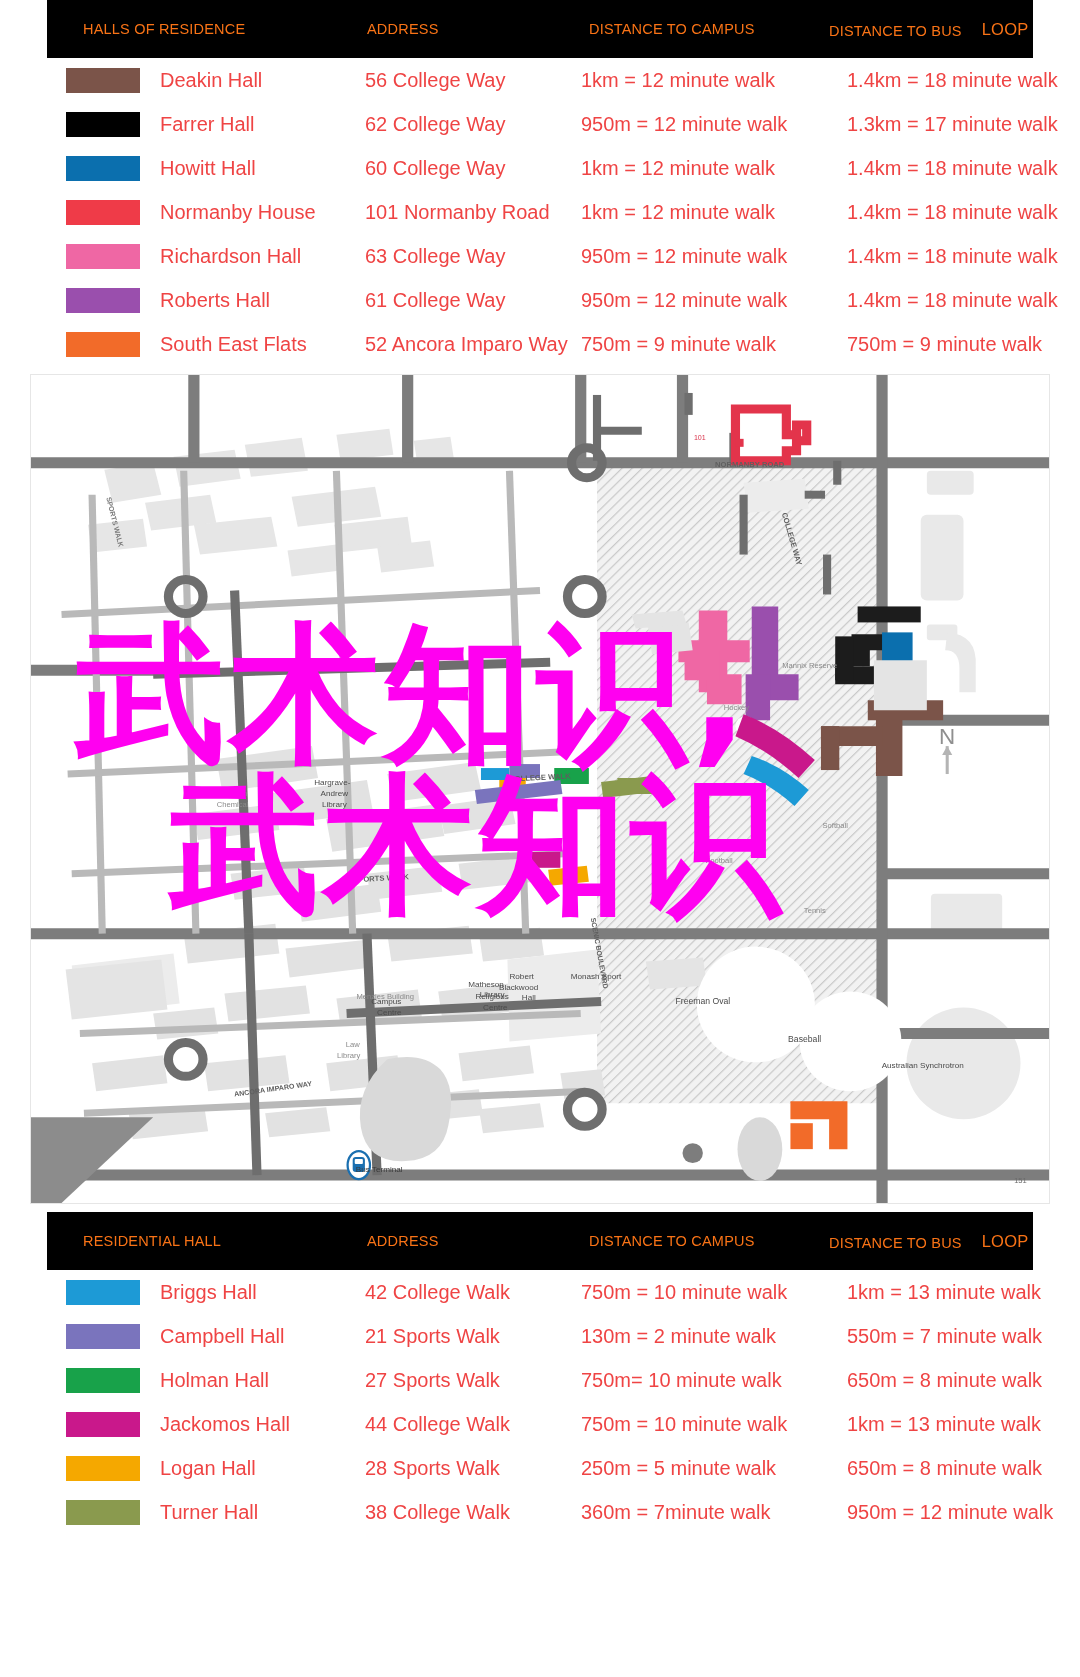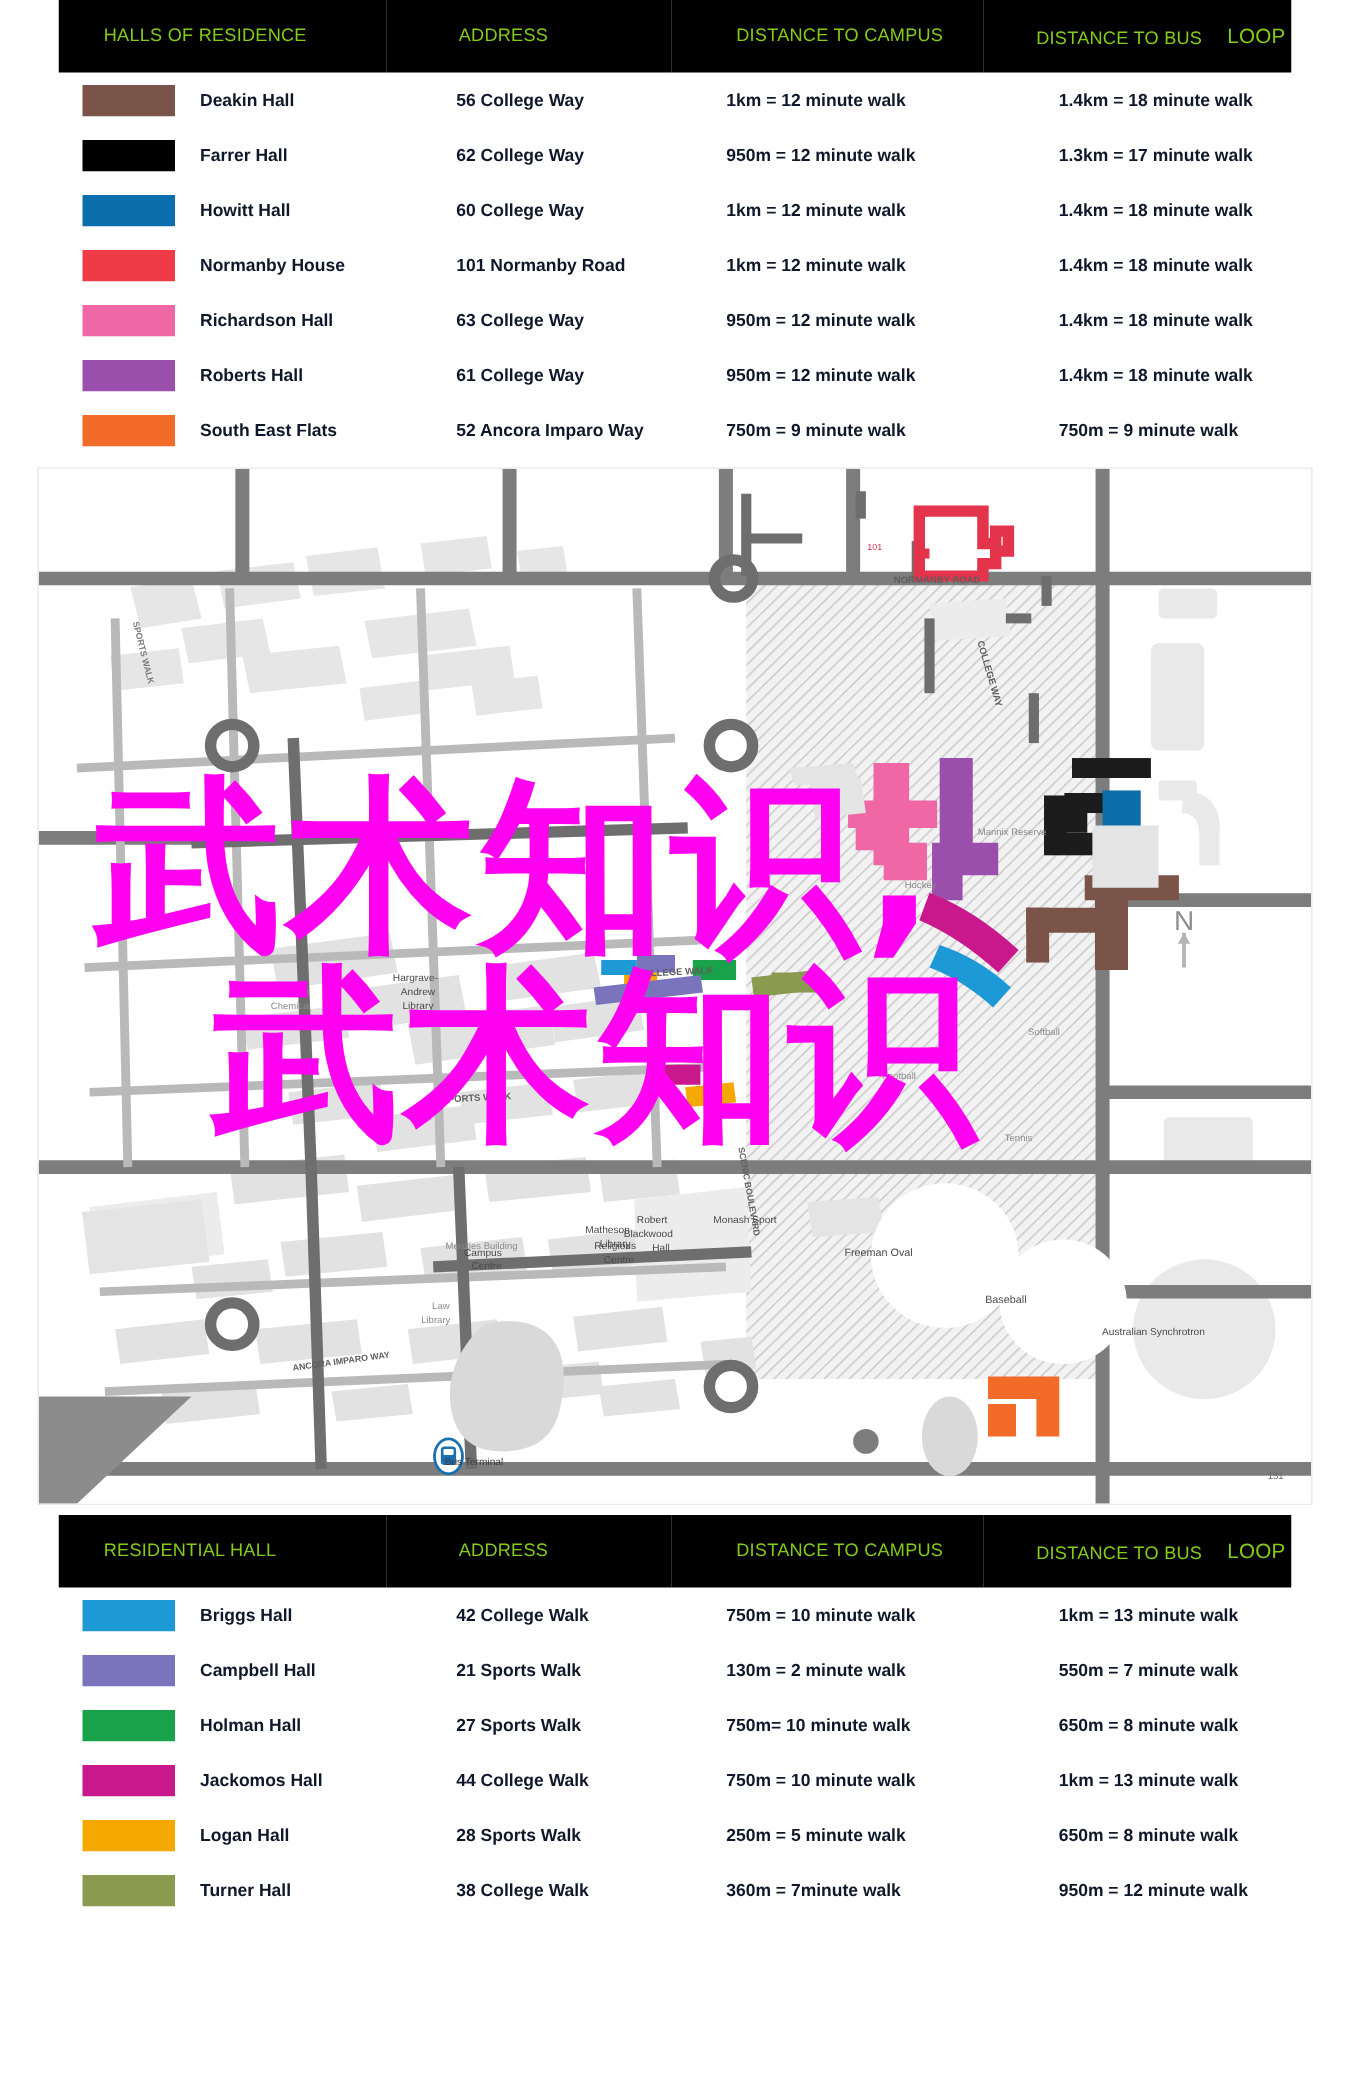--- a/index.html
+++ b/index.html
@@ -18,44 +18,44 @@
 
   
   .hall-table {
     width: 986px;
     margin: 0 auto;
     border-collapse: collapse;
     table-layout: fixed;
   }
   .hall-table thead th {
     background: #000000;
-    color: #84cc16;
+    color: #f97316;
     font-size: 14.5px;
     font-weight: 400;
     letter-spacing: .2px;
     text-align: left;
     padding: 0;
     height: 58px;
     vertical-align: middle;
     white-space: nowrap;
   }
   .th-hall   { width: 262px; padding-left: 36px !important; }
   .th-addr   { width: 228px; padding-left: 58px !important; }
   .th-camp   { width: 250px; padding-left: 52px !important; }
   .th-bus    { width: 246px; padding-left: 42px !important; }
 
   .bus-label { display: inline; }
   .loop-label { display: inline-block; font-size: 16.5px; margin-left: 20px; vertical-align: 1px;}
 
   .hall-table tbody td {
-    font-size: 14px;
-    color: #0f172a;
+    font-size: 20px;
+    color: #ef4444;
     padding: 0;
     vertical-align: middle;
-    font-weight: 700;
+    font-weight: 400;
   }
   .hall-table tbody tr { height: 44px; }
 
   .swatch-cell { width: 262px; padding-left: 0 !important; }
   .swatch-wrap { display: flex; align-items: center; }
   .swatch {
     width: 74px; height: 25px;
     margin-left: 19px; margin-right: 20px;
     flex: 0 0 auto;
     display: block;

